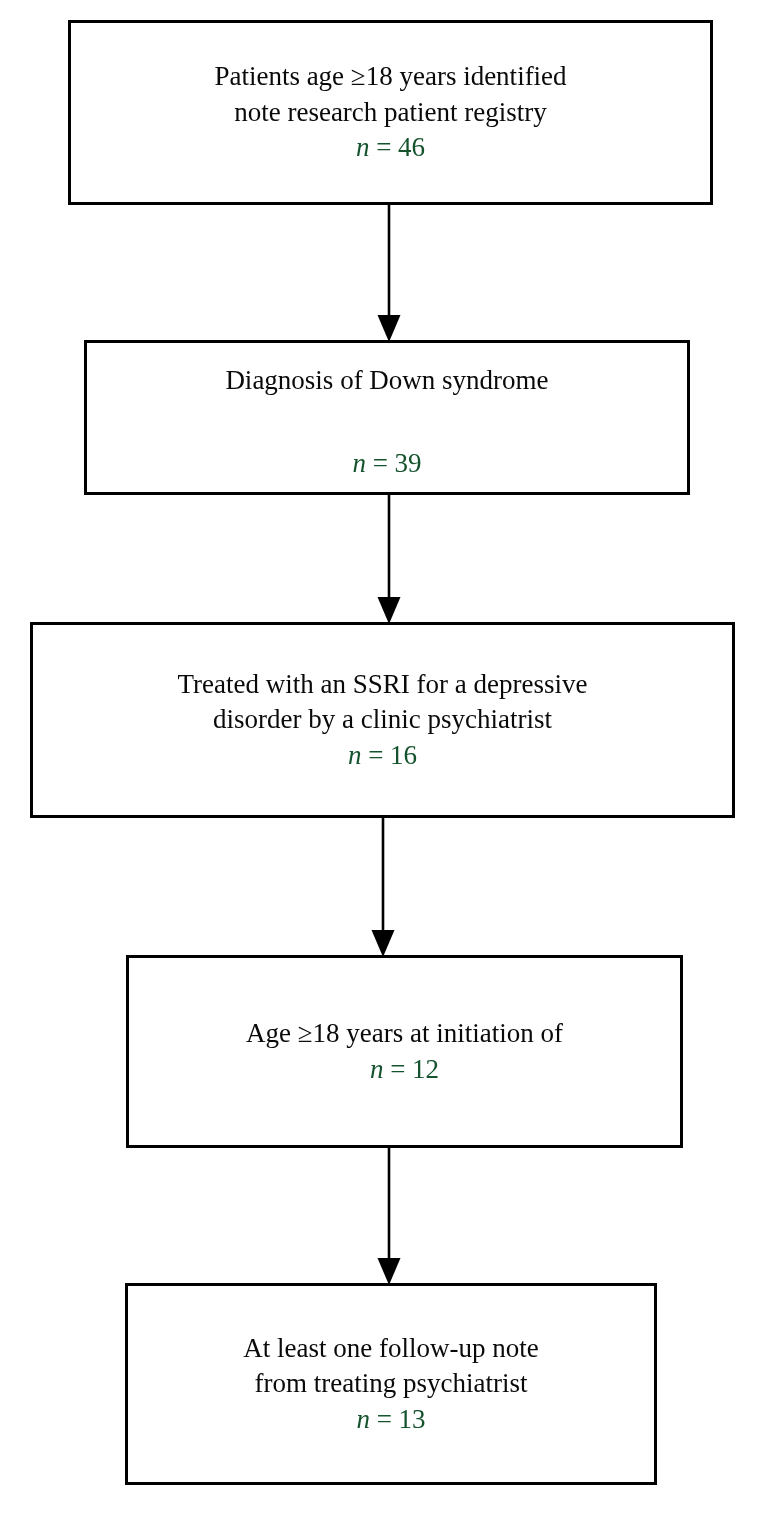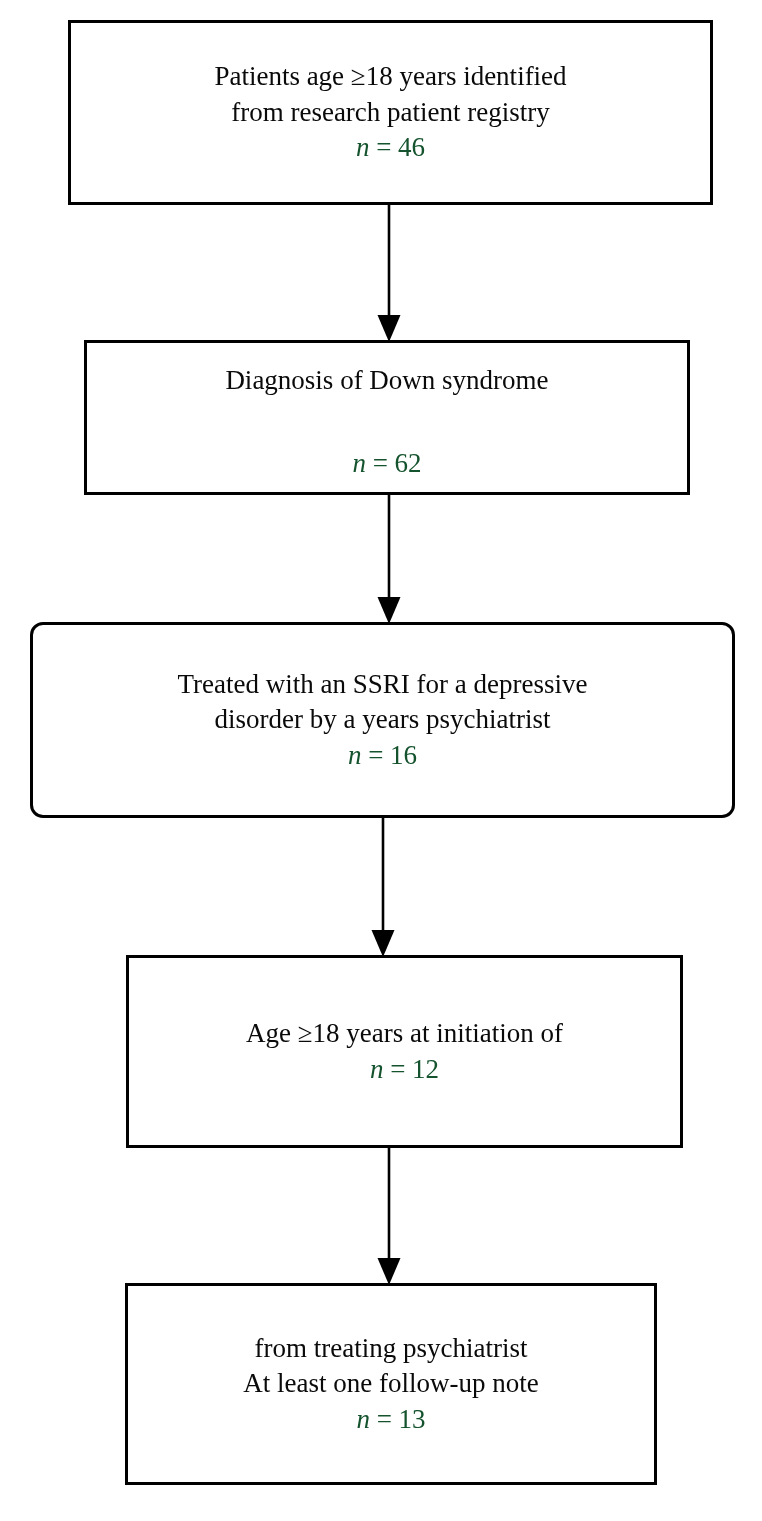--- a/index.html
+++ b/index.html
@@ -52,46 +52,46 @@
     display: block;
   }
 </style>
 </head>
 <body>
 
 <div id="flowchart-canvas">
 
   <div class="flow-box" id="box-1" style="left: 68px; top: 20px; width: 645px; height: 185px;">
     <div class="box-text">Patients age ≥18 years identified</div>
-    <div class="box-text">from research patient registry</div>
+    <div class="box-text">note research patient registry</div>
     <div class="box-n"><span class="italic-n">n</span><span> = </span><span>46</span></div>
   </div>
 
   <div class="arrow" id="arrow-1" style="left: 376px; top: 205px;">
     <svg width="26" height="137" viewBox="0 0 26 137" xmlns="http://www.w3.org/2000/svg">
       <line x1="13" y1="0" x2="13" y2="118" stroke="#000000" stroke-width="2.6"></line>
       <polygon points="13,137 1.5,110 24.5,110" fill="#000000"></polygon>
     </svg>
   </div>
 
   <div class="flow-box top-align" id="box-2" style="left: 84px; top: 340px; width: 606px; height: 155px; gap: 47px;">
     <div class="box-text" style="margin-top:20px;">Diagnosis of Down syndrome</div>
-    <div class="box-n"><span class="italic-n">n</span><span> = </span><span>62</span></div>
+    <div class="box-n"><span class="italic-n">n</span><span> = </span><span>39</span></div>
   </div>
 
   <div class="arrow" id="arrow-2" style="left: 376px; top: 495px;">
     <svg width="26" height="129" viewBox="0 0 26 129" xmlns="http://www.w3.org/2000/svg">
       <line x1="13" y1="0" x2="13" y2="110" stroke="#000000" stroke-width="2.6"></line>
       <polygon points="13,129 1.5,102 24.5,102" fill="#000000"></polygon>
     </svg>
   </div>
 
-  <div class="flow-box" id="box-3" style="left: 30px; top: 622px; width: 705px; height: 196px; border-radius: 13px;">
+  <div class="flow-box" id="box-3" style="left: 30px; top: 622px; width: 705px; height: 196px;">
     <div class="box-text">Treated with an SSRI for a depressive</div>
-    <div class="box-text">disorder by a years psychiatrist</div>
+    <div class="box-text">disorder by a clinic psychiatrist</div>
     <div class="box-n"><span class="italic-n">n</span><span> = </span><span>16</span></div>
   </div>
 
   <div class="arrow" id="arrow-3" style="left: 370px; top: 818px;">
     <svg width="26" height="139" viewBox="0 0 26 139" xmlns="http://www.w3.org/2000/svg">
       <line x1="13" y1="0" x2="13" y2="120" stroke="#000000" stroke-width="2.6"></line>
       <polygon points="13,139 1.5,112 24.5,112" fill="#000000"></polygon>
     </svg>
   </div>
 
@@ -101,18 +101,18 @@
   </div>
 
   <div class="arrow" id="arrow-4" style="left: 376px; top: 1148px;">
     <svg width="26" height="137" viewBox="0 0 26 137" xmlns="http://www.w3.org/2000/svg">
       <line x1="13" y1="0" x2="13" y2="118" stroke="#000000" stroke-width="2.6"></line>
       <polygon points="13,137 1.5,110 24.5,110" fill="#000000"></polygon>
     </svg>
   </div>
 
   <div class="flow-box" id="box-5" style="left: 125px; top: 1283px; width: 532px; height: 202px;">
+    <div class="box-text">At least one follow-up note</div>
     <div class="box-text">from treating psychiatrist</div>
-    <div class="box-text">At least one follow-up note</div>
     <div class="box-n"><span class="italic-n">n</span><span> = </span><span>13</span></div>
   </div>
 
 </div>
 
 </body></html>

